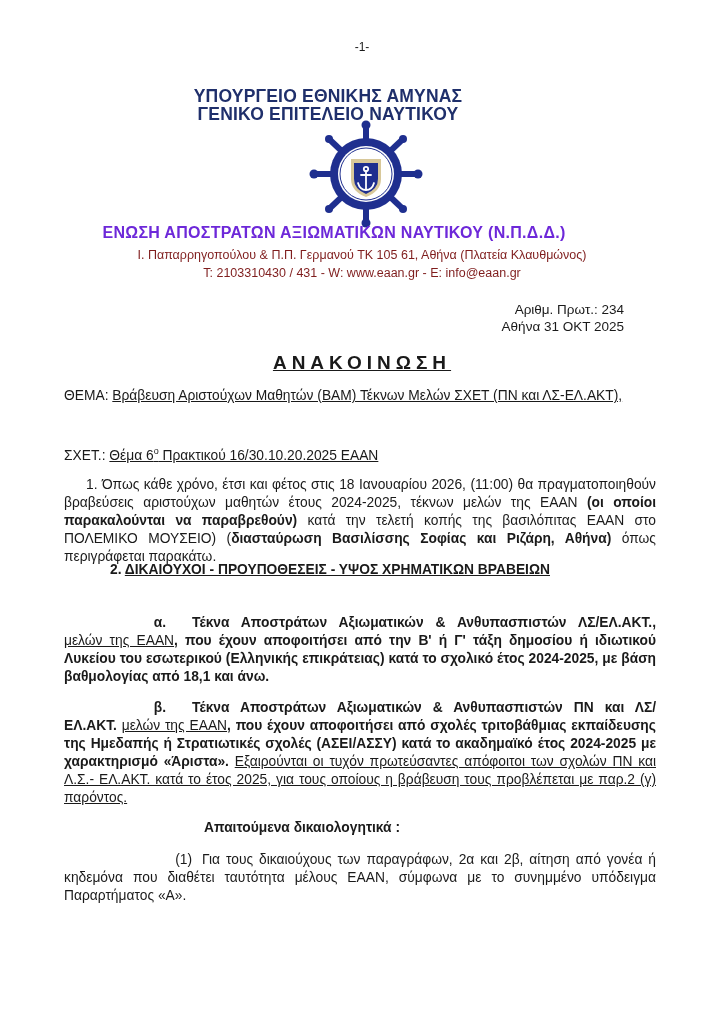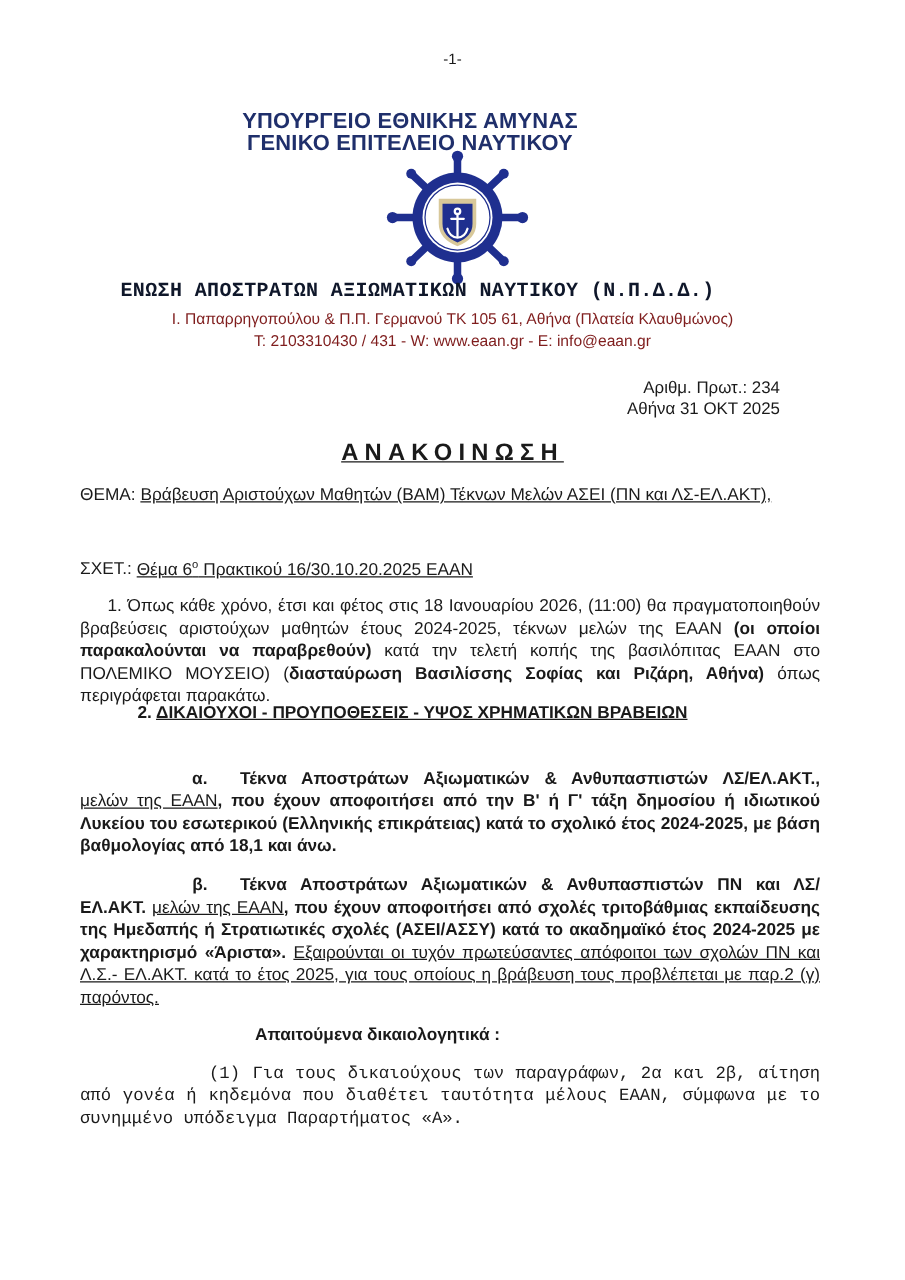--- a/index.html
+++ b/index.html
@@ -2,39 +2,39 @@
 <html><head>
 <meta charset="utf-8">
 <style>
   html, body { margin: 0; padding: 0; background: #ffffff; }
   body { width: 724px; height: 1024px; position: relative; overflow: hidden; font-family: "Liberation Sans", sans-serif; color: #1a1a1a; }
   .page-num { position: absolute; top: 40px; left: 0; width: 724px; text-align: center; font-size: 12px; }
   .header-title { position: absolute; left: 0; width: 656px; text-align: center; font-weight: bold; color: #1f2f6b; font-size: 17.5px; letter-spacing: 0.2px; }
   .ht1 { top: 86px; }
   .ht2 { top: 104px; }
   .logo { position: absolute; left: 306px; top: 119px; width: 120px; height: 110px; }
-  .org-name { position: absolute; top: 224px; left: 0; width: 668px; text-align: center; font-weight: bold; color: #0f172a; font-size: 16px; letter-spacing: 0.3px; font-family: Liberation Mono, monospace; }
+  .org-name { position: absolute; top: 224px; left: 0; width: 668px; text-align: center; font-weight: bold; color: #6d28d9; font-size: 16px; letter-spacing: 0.3px; }
   .org-addr { position: absolute; left: 0; width: 724px; text-align: center; font-weight: normal; color: #7f1d1d; font-size: 12.5px; }
   .oa1 { top: 248px; }
   .oa2 { top: 266px; }
   .ref { position: absolute; right: 100px; text-align: right; font-size: 13.5px; }
   .ref1 { top: 302px; }
   .ref2 { top: 319px; }
   .announce { position: absolute; top: 352px; left: 0; width: 724px; text-align: center; font-weight: bold; font-size: 19px; letter-spacing: 5px; text-decoration: underline; }
   .block { position: absolute; left: 64px; width: 592px; font-size: 13.8px; line-height: 18px; text-align: justify; }
   .u { text-decoration: underline; }
   .b { font-weight: bold; }
   .subject { top: 387px; }
   .relation { top: 442px; }
   .para1 { top: 476px; }
   .sec2 { top: 561px; left: 110px; width: 520px; font-weight: bold; }
   .para-a { top: 614px; }
   .para-b { top: 699px; }
   .req-title { top: 819px; left: 204px; width: 300px; font-weight: bold; }
-  .para-1 { top: 851px; font-family: Liberation Mono, monospace; }
+  .para-1 { top: 851px; }
   .indent-a { display: inline-block; width: 128px; }
   .indent-1 { display: inline-block; width: 138px; }
   .indent-p { display: inline-block; width: 22px; }
 </style>
 </head>
 <body>
 
 <div class="page-num">-1-</div>
 
 <div class="header-title ht1">ΥΠΟΥΡΓΕΙΟ ΕΘΝΙΚΗΣ ΑΜΥΝΑΣ</div>
@@ -76,21 +76,21 @@
 <div class="org-addr oa1">Ι. Παπαρρηγοπούλου &amp; Π.Π. Γερμανού ΤΚ 105 61, Αθήνα (Πλατεία Κλαυθμώνος)</div>
 <div class="org-addr oa2">Τ: 2103310430 / 431 - W: www.eaan.gr - E: info@eaan.gr</div>
 
 <div class="ref ref1">Αριθμ. Πρωτ.: 234</div>
 <div class="ref ref2">Αθήνα 31 ΟΚΤ  2025</div>
 
 <div class="announce">ΑΝΑΚΟΙΝΩΣΗ</div>
 
 <div class="block subject">
   <span>ΘΕΜΑ:</span>
-  <span class="u">Βράβευση Αριστούχων Μαθητών (ΒΑΜ) Τέκνων Μελών ΑΣΕΙ (ΠΝ και ΛΣ-ΕΛ.ΑΚΤ),</span>
+  <span class="u">Βράβευση Αριστούχων Μαθητών (ΒΑΜ) Τέκνων Μελών ΣΧΕΤ (ΠΝ και ΛΣ-ΕΛ.ΑΚΤ),</span>
 </div>
 
 <div class="block relation">
   <span>ΣΧΕΤ.:</span>
   <span class="u"><span>Θέμα 6</span><sup style="font-size:9px">ο</sup><span> Πρακτικού 16/30.10.20.2025 ΕΑΑΝ</span></span>
 </div>
 
 <div class="block para1"><span class="indent-p"></span><span>1. Όπως κάθε χρόνο, έτσι και φέτος στις 18 Ιανουαρίου 2026, (11:00)  θα πραγματοποιηθούν βραβεύσεις αριστούχων μαθητών έτους 2024-2025, τέκνων μελών της ΕΑΑΝ </span><span class="b">(οι οποίοι παρακαλούνται να παραβρεθούν)</span><span> κατά την τελετή κοπής της βασιλόπιτας ΕΑΑΝ στο ΠΟΛΕΜΙΚΟ ΜΟΥΣΕΙΟ) (</span><span class="b">διασταύρωση Βασιλίσσης Σοφίας και Ριζάρη,  Αθήνα)</span><span> όπως περιγράφεται παρακάτω.</span></div>
 
 <div class="block sec2"><span>2. </span><span class="u">ΔΙΚΑΙΟΥΧΟΙ - ΠΡΟΥΠΟΘΕΣΕΙΣ - ΥΨΟΣ ΧΡΗΜΑΤΙΚΩΝ  ΒΡΑΒΕΙΩΝ</span></div>

